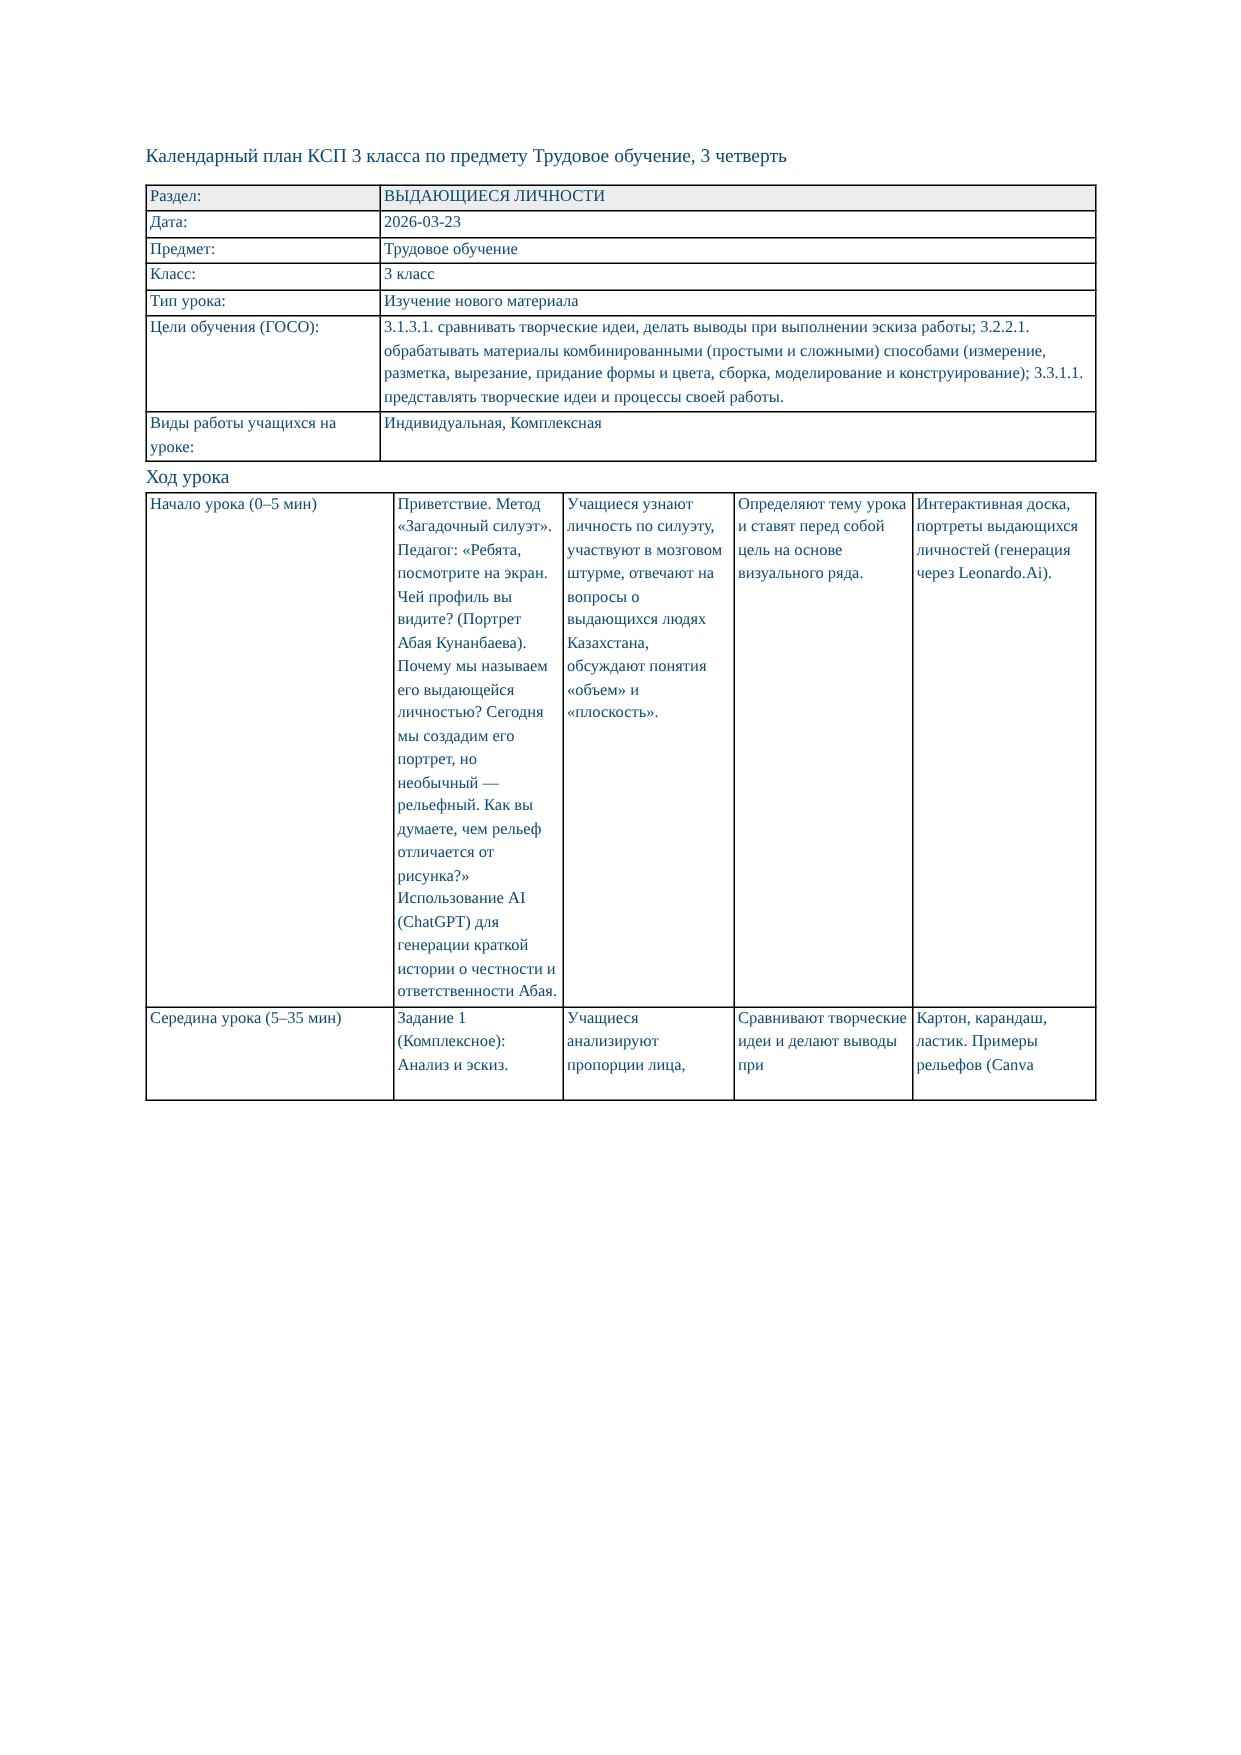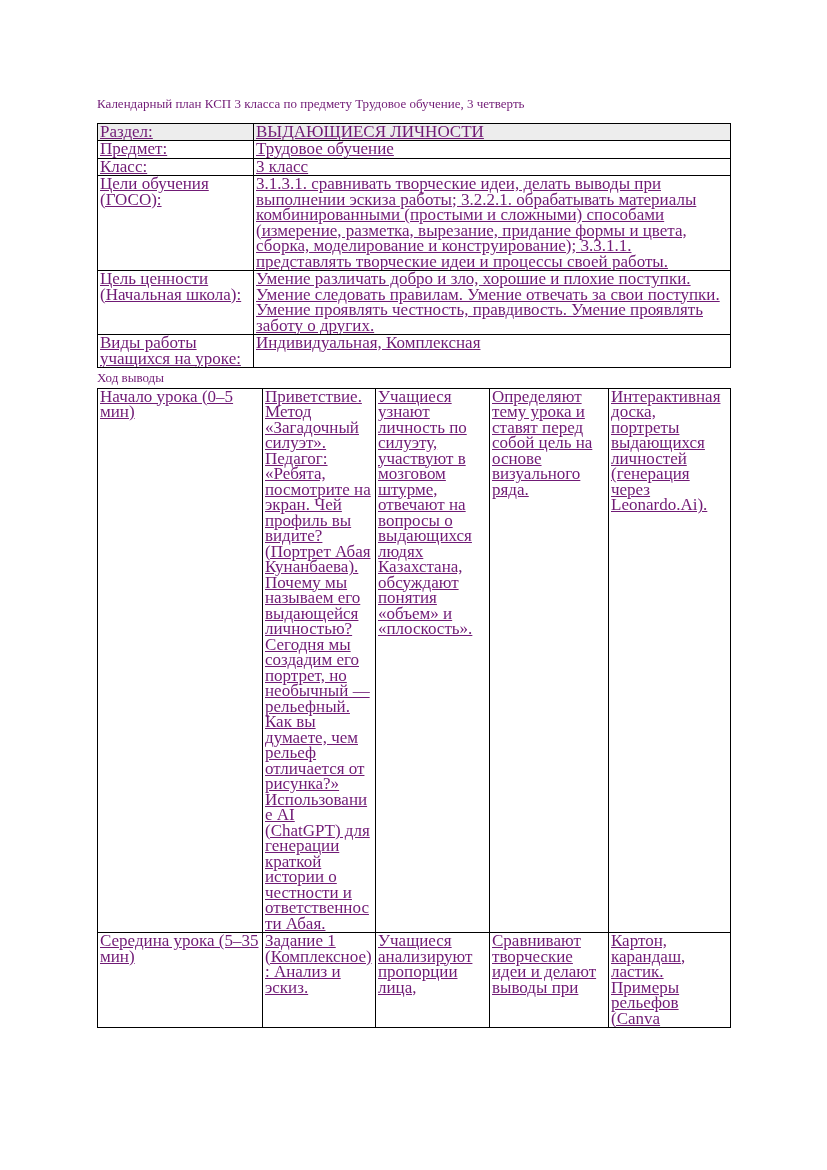--- a/index.html
+++ b/index.html
@@ -8,21 +8,21 @@
     background: #ffffff;
   }
   .page {
     position: relative;
     width: 827px;
     height: 1170px;
     background: #ffffff;
     font-family: "Liberation Serif", serif;
     font-size: 13px;
     line-height: 15.5px;
-    color: #701a75;
+    color: #0c4a6e;
     overflow: hidden;
   }
   .content {
     position: absolute;
     left: 97px;
     top: 96px;
     width: 633px;
   }
   .title {
     margin: 0 0 11px 0;
@@ -31,25 +31,24 @@
     border-collapse: collapse;
     table-layout: fixed;
     width: 633px;
   }
   td, th {
     border: 1px solid #000000;
     vertical-align: top;
     text-align: left;
     font-weight: normal;
     padding: 0 2px 1px 2px;
-    font-size: 17px;
+    font-size: 11px;
     line-height: 15.5px;
     overflow: hidden;
     word-wrap: break-word;
-    text-decoration: underline;
   }
   tr.hl td, tr.head th {
     background: #ededed;
   }
   .section-label {
     margin: 2px 0 2px 0;
   }
   tr.clip td {
     height: 60px;
   }
@@ -66,43 +65,47 @@
       <colgroup>
         <col style="width:156px">
         <col style="width:477px">
       </colgroup>
       <tbody>
         <tr class="hl">
           <td>Раздел:</td>
           <td>ВЫДАЮЩИЕСЯ ЛИЧНОСТИ</td>
         </tr>
         <tr>
+          <td>Дата:</td>
+          <td>2026-03-23</td>
+        </tr>
+        <tr>
           <td>Предмет:</td>
           <td>Трудовое обучение</td>
         </tr>
         <tr>
           <td>Класс:</td>
           <td>3 класс</td>
         </tr>
         <tr>
+          <td>Тип урока:</td>
+          <td>Изучение нового материала</td>
+        </tr>
+        <tr>
           <td>Цели обучения (ГОСО):</td>
           <td>3.1.3.1. сравнивать творческие идеи, делать выводы при выполнении эскиза работы; 3.2.2.1. обрабатывать материалы комбинированными (простыми и сложными) способами (измерение, разметка, вырезание, придание формы и цвета, сборка, моделирование и конструирование); 3.3.1.1. представлять творческие идеи и процессы своей работы.</td>
-        </tr>
-        <tr>
-          <td>Цель ценности (Начальная школа):</td>
-          <td>Умение различать добро и зло, хорошие и плохие поступки. Умение следовать правилам. Умение отвечать за свои поступки. Умение проявлять честность, правдивость. Умение проявлять заботу о других.</td>
         </tr>
         <tr>
           <td>Виды работы учащихся на уроке:</td>
           <td>Индивидуальная, Комплексная</td>
         </tr>
       </tbody>
     </table>
 
-    <p class="section-label">Ход выводы</p>
+    <p class="section-label">Ход урока</p>
 
     <table class="lesson">
       <colgroup>
         <col style="width:165px">
         <col style="width:113px">
         <col style="width:114px">
         <col style="width:119px">
         <col style="width:122px">
       </colgroup>
       <tbody>

